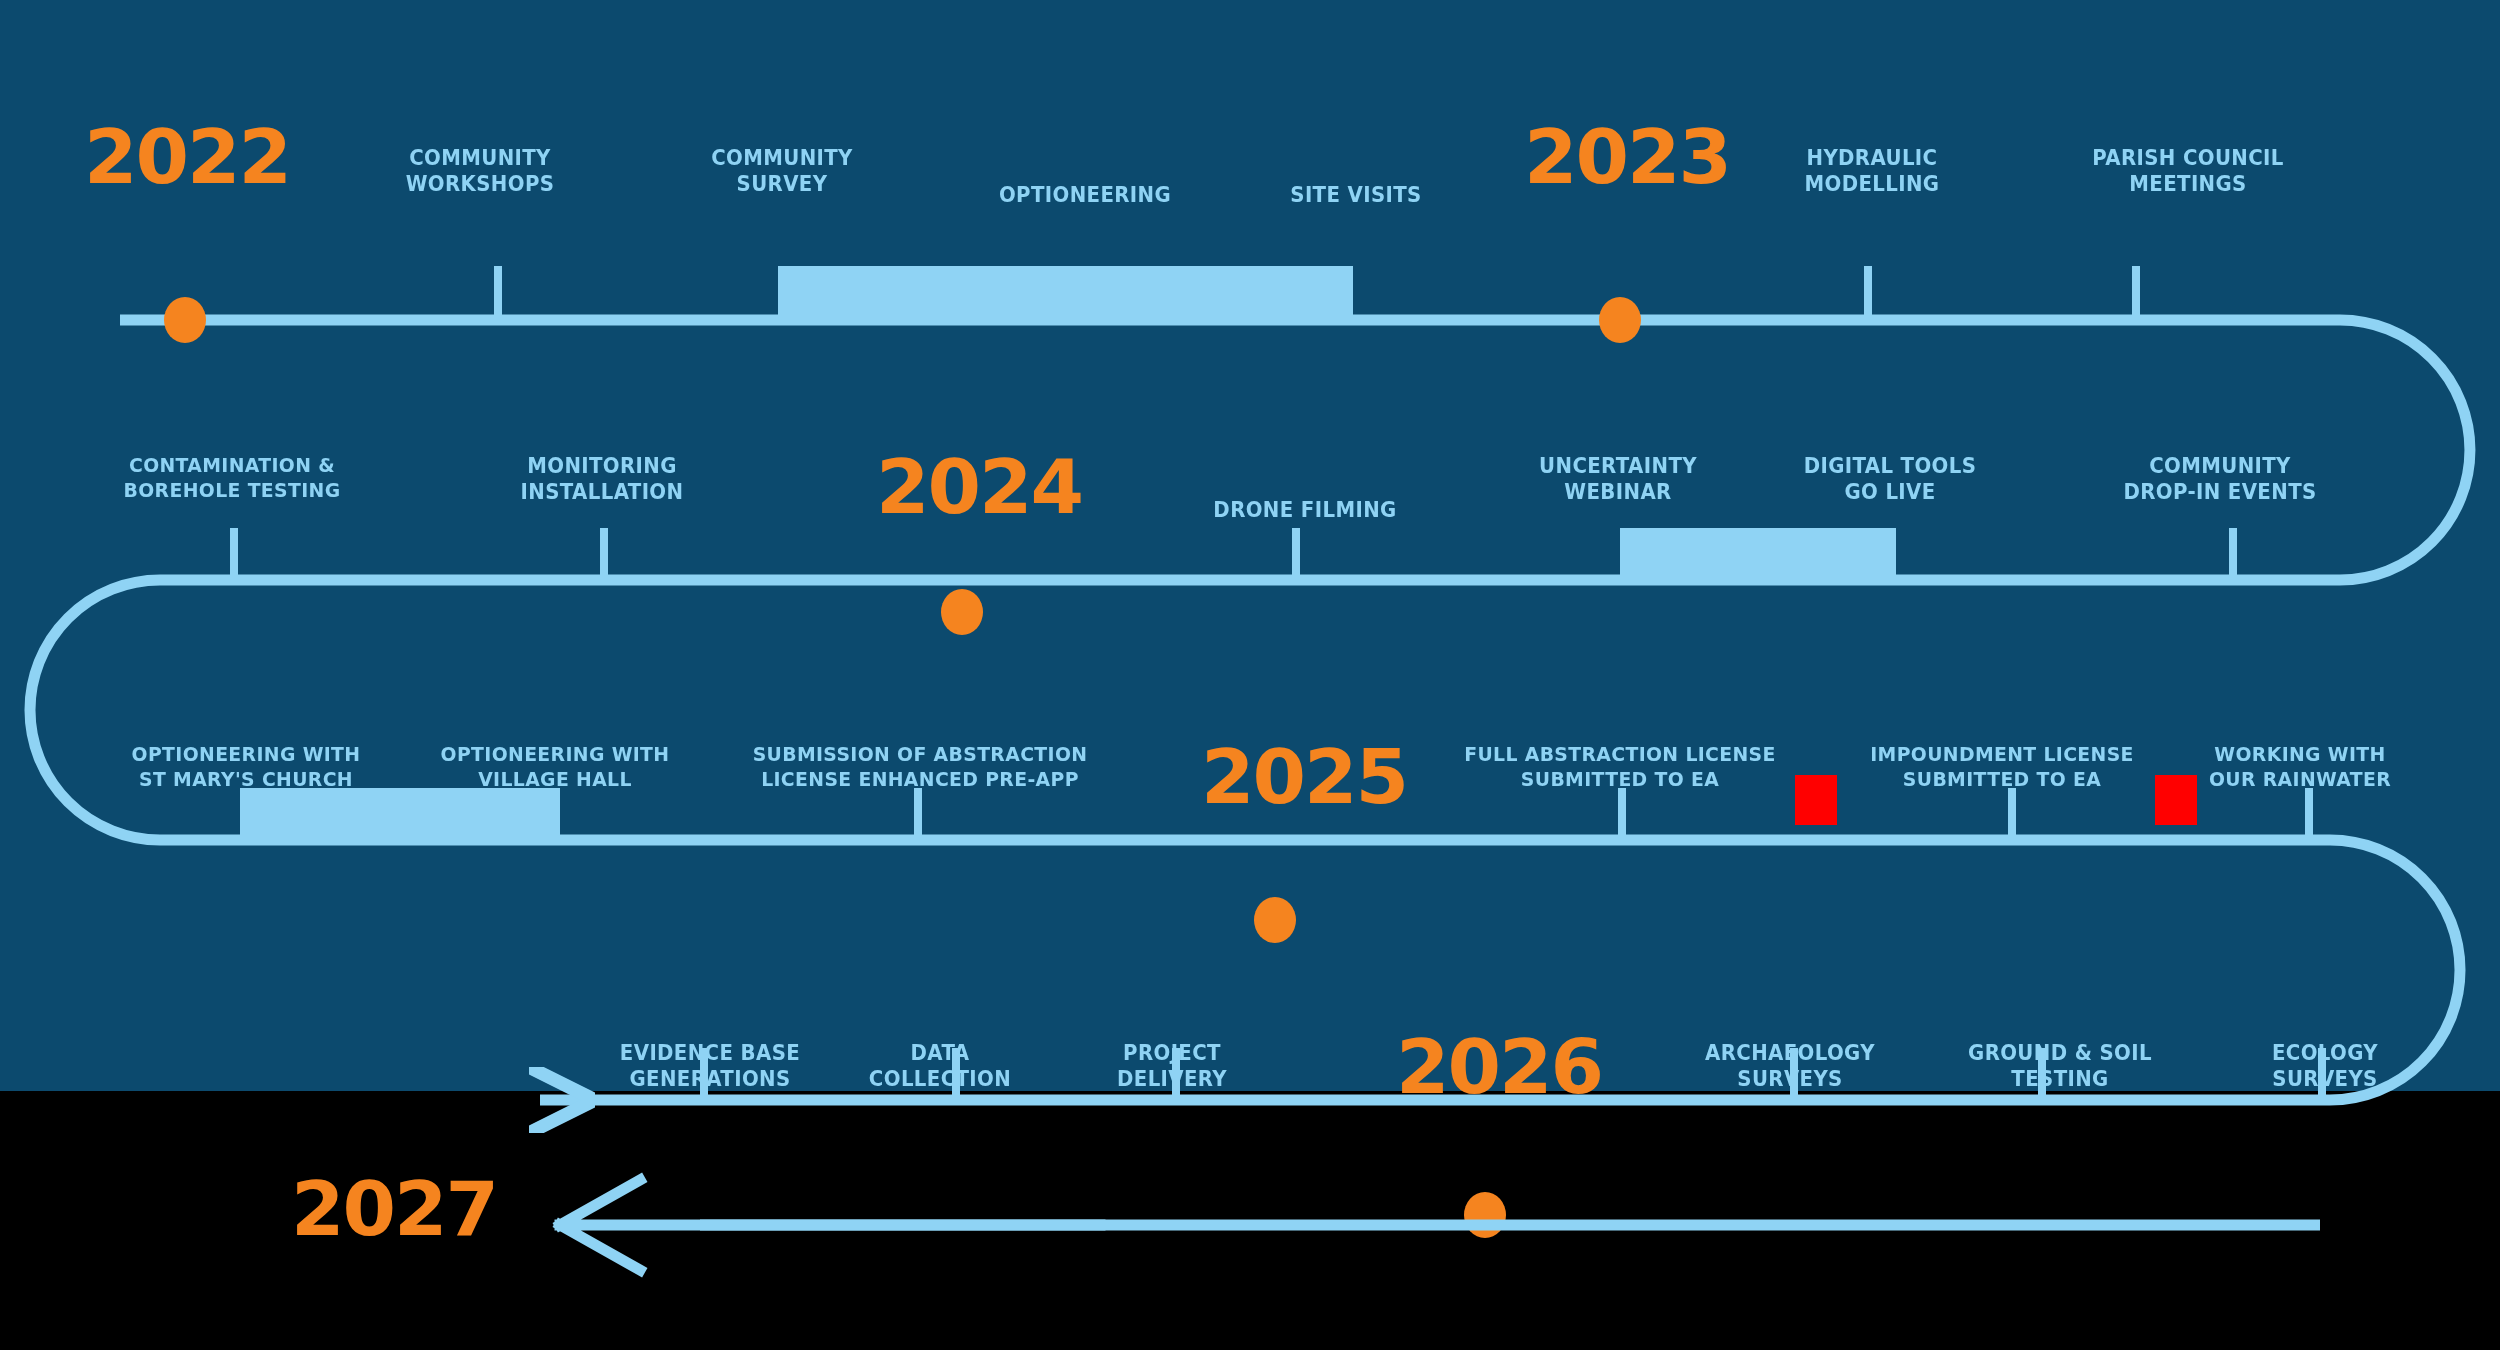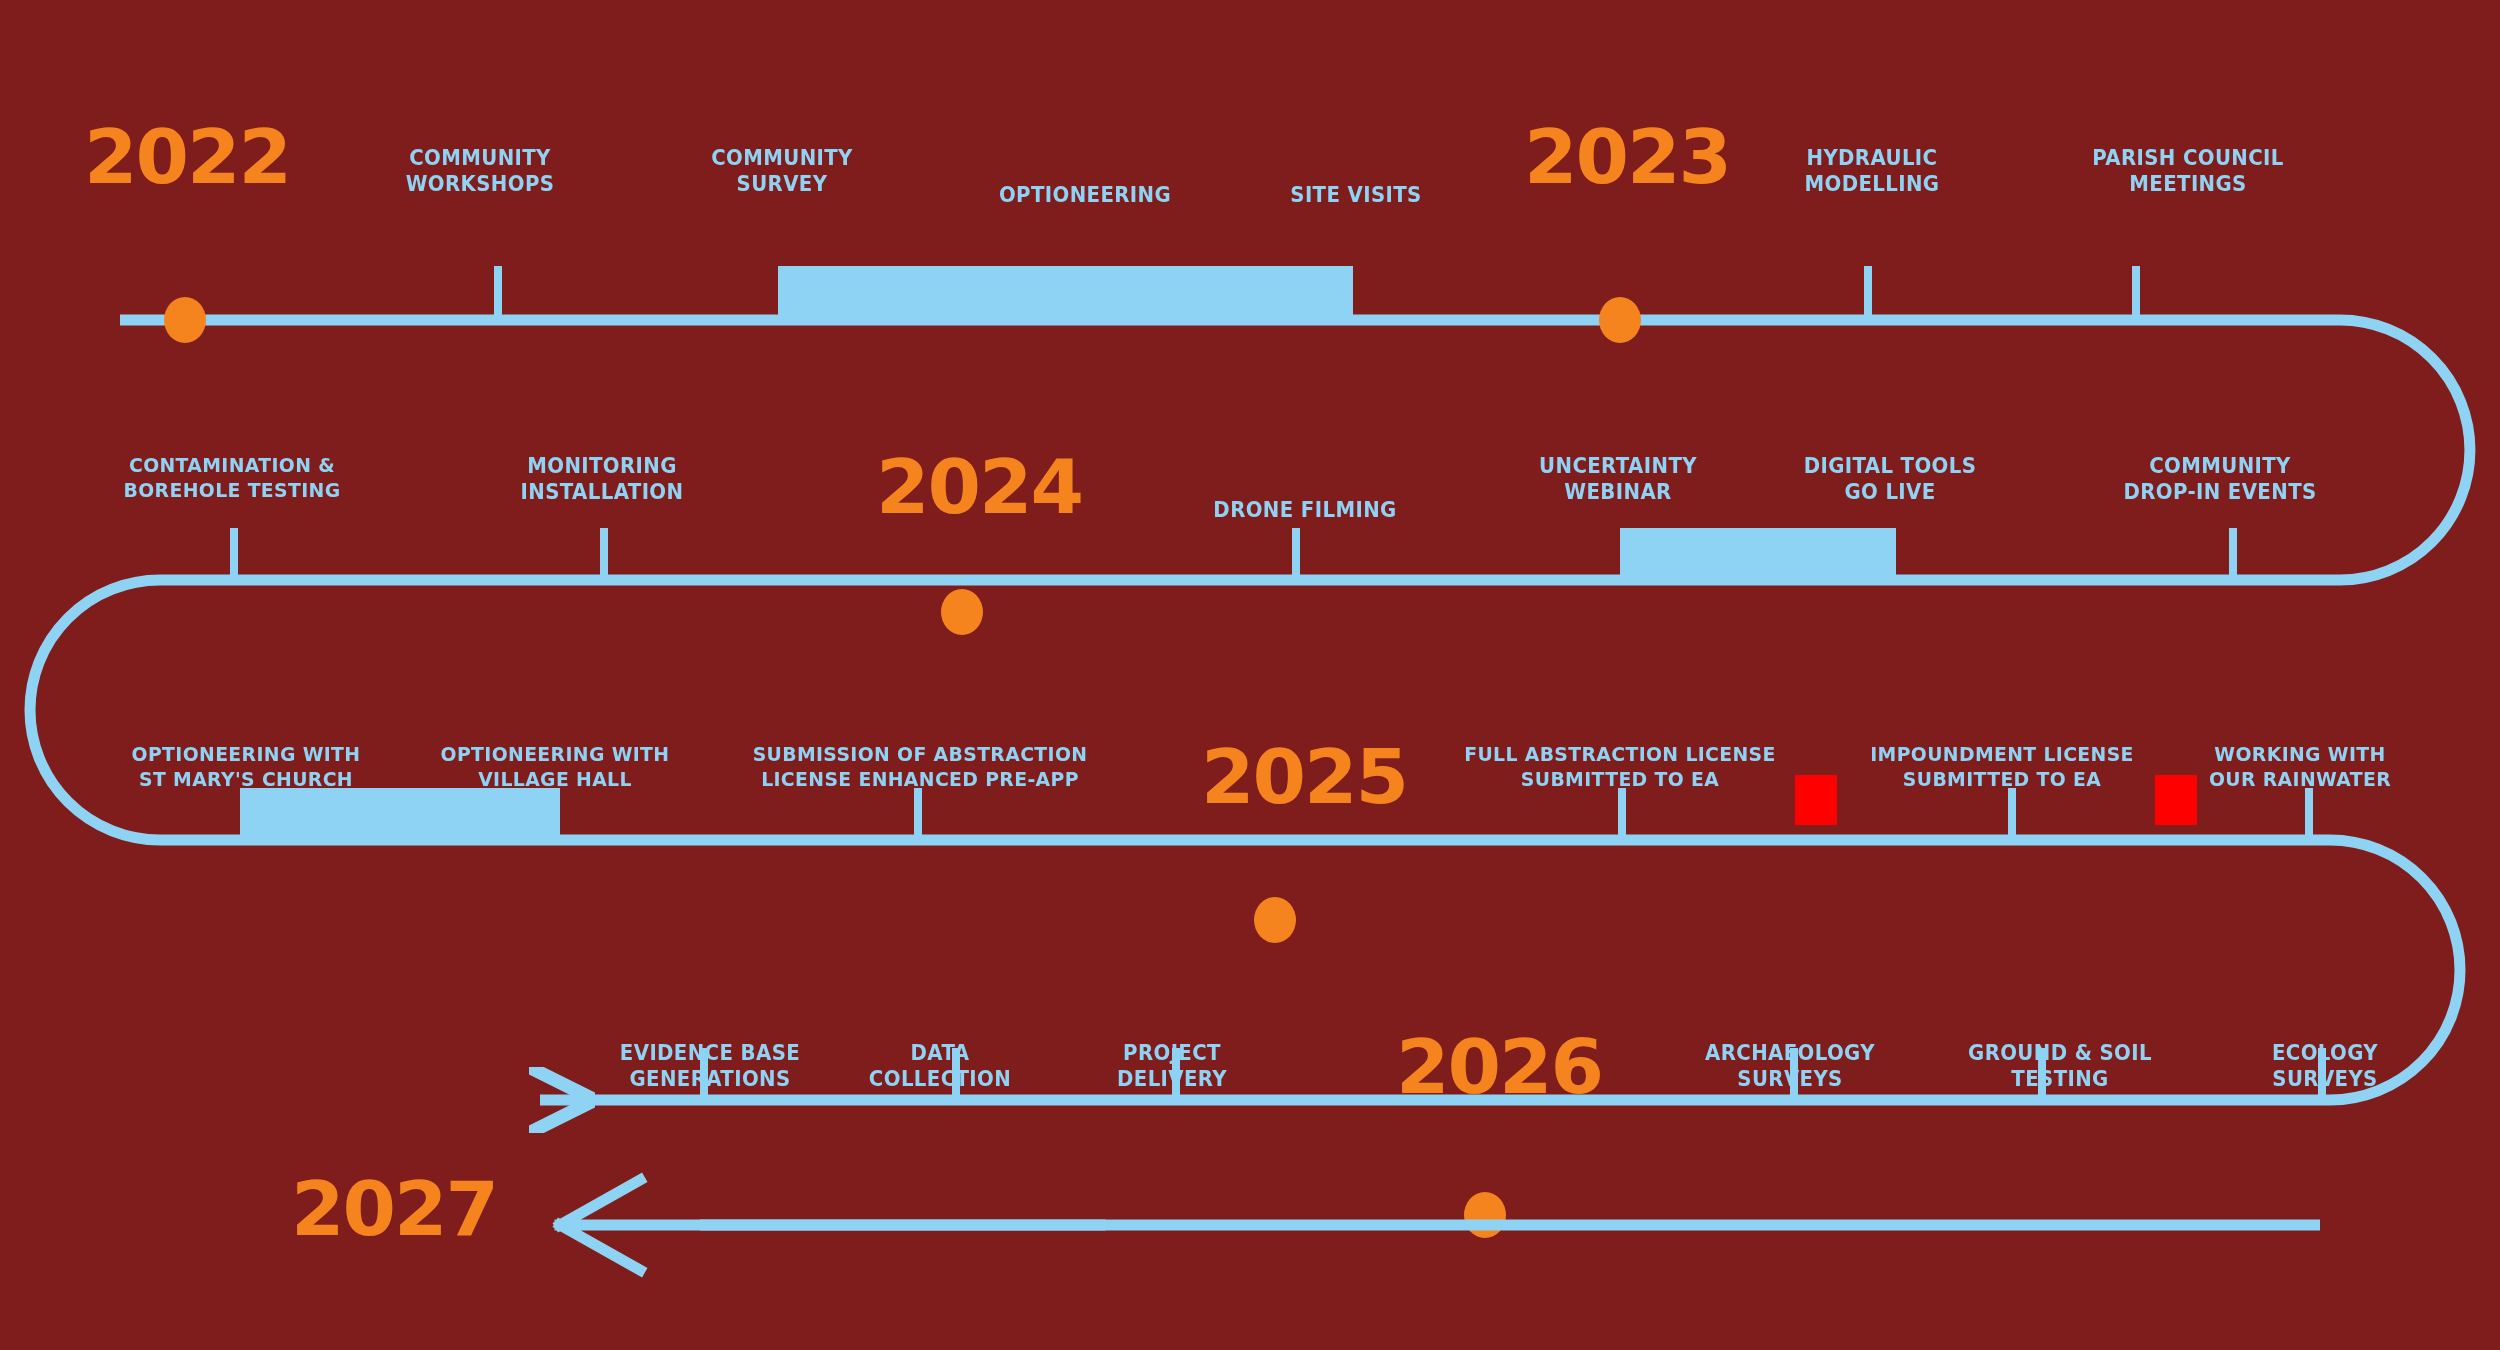--- a/index.html
+++ b/index.html
@@ -1,17 +1,17 @@
 <!DOCTYPE html>
 <html><head>
 <meta charset="utf-8">
 <style>
   html,body{margin:0;padding:0;background:#000;}
   body{width:2500px;height:1350px;overflow:hidden;font-family:"Liberation Sans",sans-serif;}
-  #stage{position:relative;width:2500px;height:1350px;background:#7f1d1d;}
+  #stage{position:relative;width:2500px;height:1091px;background:#0c4a6e;}
 
   
   #path-layer{position:absolute;inset:0;width:2500px;height:1350px;}
 
   
   .year{
     position:absolute;
     color:#F5841F;
     font-family:"DejaVu Sans",sans-serif;
     font-weight:700;

